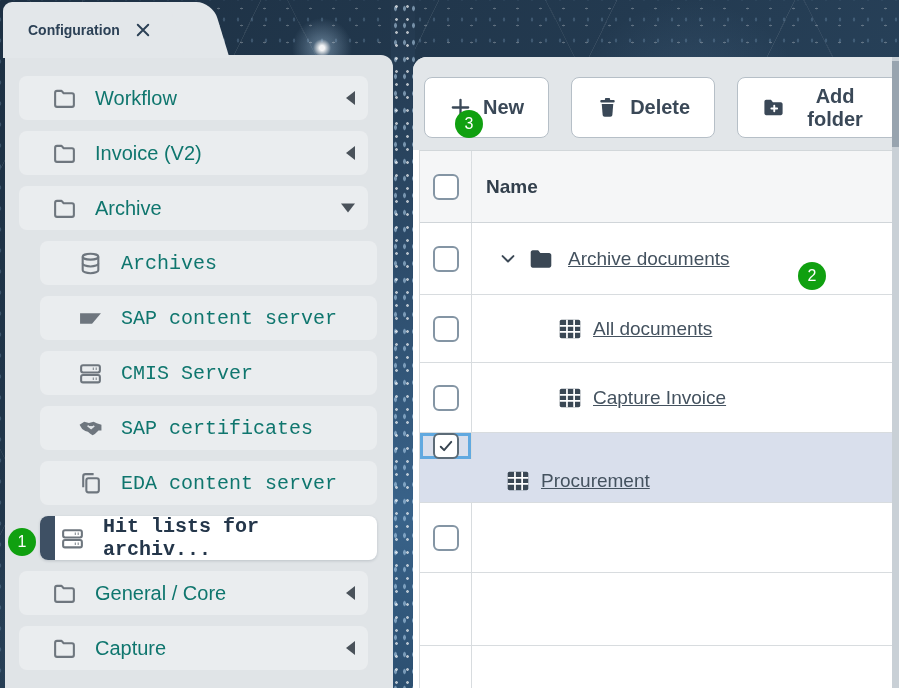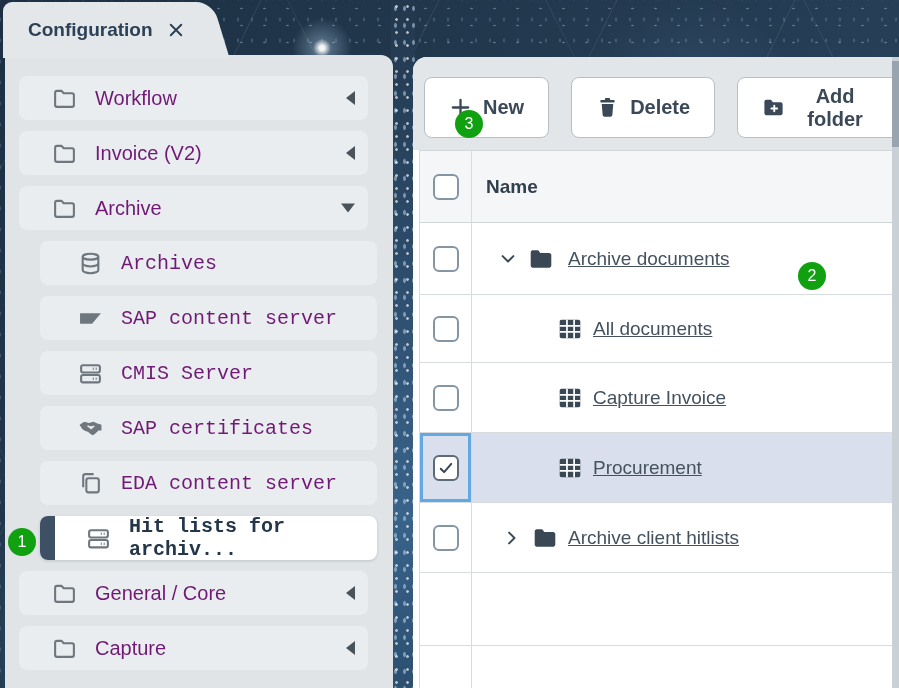--- a/index.html
+++ b/index.html
@@ -42,44 +42,44 @@
   
   .tab{
     position:absolute;left:3px;top:2px;width:192px;height:56px;z-index:3;
     background:#e3e7ea;border-radius:9px 0 0 0;
     display:flex;align-items:center;gap:14px;padding-left:25px;box-sizing:border-box;
   }
   .tab::after{
     content:"";position:absolute;right:-26px;top:0;width:44px;height:100%;
     background:#e3e7ea;transform:skewX(17deg);border-radius:0 16px 0 0;
   }
-  .tab-title{font-size:19px;font-weight:bold;color:#2c4156;position:relative;z-index:1;}
+  .tab-title{font-size:14px;font-weight:bold;color:#2c4156;position:relative;z-index:1;}
   .tab-close{position:relative;z-index:1;width:18px;height:18px;color:#2c4156;}
   .sidebar{
     position:absolute;left:5px;top:55px;width:388px;bottom:0;z-index:2;
     background:#e0e4e7;border-radius:0 12px 0 0;
     padding-top:21px;box-sizing:border-box;
   }
   .sitem{
     position:relative;height:44px;margin:0 0 11px 14px;width:349px;
     background:#eaedef;border-radius:8px;
     display:flex;align-items:center;box-sizing:border-box;
     padding-left:33px;gap:18px;
-    color:#701a75;font-size:20px;
+    color:#0f766e;font-size:20px;
   }
   .sitem.child{margin-left:35px;width:337px;padding-left:38px;font-family:Liberation Mono, monospace;}
   .sitem.selected{
     background:#ffffff;font-weight:bold;color:#24364a;
     box-shadow:0 1px 3px rgba(30,45,60,.18);
   }
   .sitem.selected::before{
     content:"";position:absolute;left:0;top:0;bottom:0;width:15px;
     background:#3e5064;border-radius:8px 0 0 8px;
   }
-  .sitem.selected{padding-left:46px;}
+  .sitem.selected{padding-left:20px;}
   .sicon{width:25px;height:25px;color:#6e767e;flex:0 0 auto;position:relative;z-index:1;}
   .tri{position:absolute;right:13px;top:50%;transform:translateY(-50%);width:0;height:0;}
   .tri-left{border-top:7px solid transparent;border-bottom:7px solid transparent;border-right:9px solid #4a525a;}
   .tri-down{border-left:7px solid transparent;border-right:7px solid transparent;border-top:9px solid #4a525a;}
   
   .main{
     position:absolute;left:413px;top:57px;right:0;bottom:0;z-index:2;
     background:#ffffff;border-radius:14px 0 0 0;overflow:hidden;
   }
   .toolbar{
@@ -98,21 +98,21 @@
   .thead{
     height:72px;background:#f5f6f7;display:flex;align-items:stretch;
     border-bottom:1px solid #d0d5d9;box-sizing:border-box;
   }
   .row{
     height:70px;display:flex;align-items:stretch;background:#ffffff;
     border-bottom:1px solid #d8dcdf;box-sizing:border-box;
   }
   .row.r-first{height:72px;}
   .row.r-second{height:68px;}
-  .row.selected{background:#d9dfec;}
+  .row.selected{background:#d9dfec;flex-direction:column;}
   .cb-cell{
     width:52px;flex:0 0 auto;border-right:1px solid #d8dcdf;
     display:flex;align-items:center;justify-content:center;box-sizing:border-box;
   }
   .row.selected .cb-cell{box-shadow:inset 0 0 0 3px #61a9e0;}
   .cb{
     width:26px;height:26px;background:#ffffff;border:2px solid #8495a4;border-radius:6px;
     box-sizing:border-box;display:flex;align-items:center;justify-content:center;
   }
   .cb.checked{border-color:#5c6b77;}
@@ -425,33 +425,20 @@
             </svg>
           </span>
         <span class="rlabel lvl1">Procurement</span>
       </div>
     </div>
 
     <div class="row">
       <div class="cb-cell">
         <span class="cb"></span>
       </div>
-      <div class="name-cell">
-        <span class="chev" style="left:30px">
-            <svg viewBox="0 0 24 24" width="20" height="20">
-              <use href="#i-chev-right"></use>
-            </svg>
-          </span>
-        <span class="ricon lvl0" style="left:60px">
-            <svg viewBox="0 0 24 24" width="26" height="26">
-              <use href="#i-folder-f"></use>
-            </svg>
-          </span>
-        <span class="rlabel lvl0">Archive client hitlists</span>
-      </div>
     </div>
 
     <div class="row" style="height:73px">
       <div class="cb-cell"></div>
       <div class="name-cell"></div>
     </div>
 
     <div class="row">
       <div class="cb-cell"></div>
       <div class="name-cell"></div>

